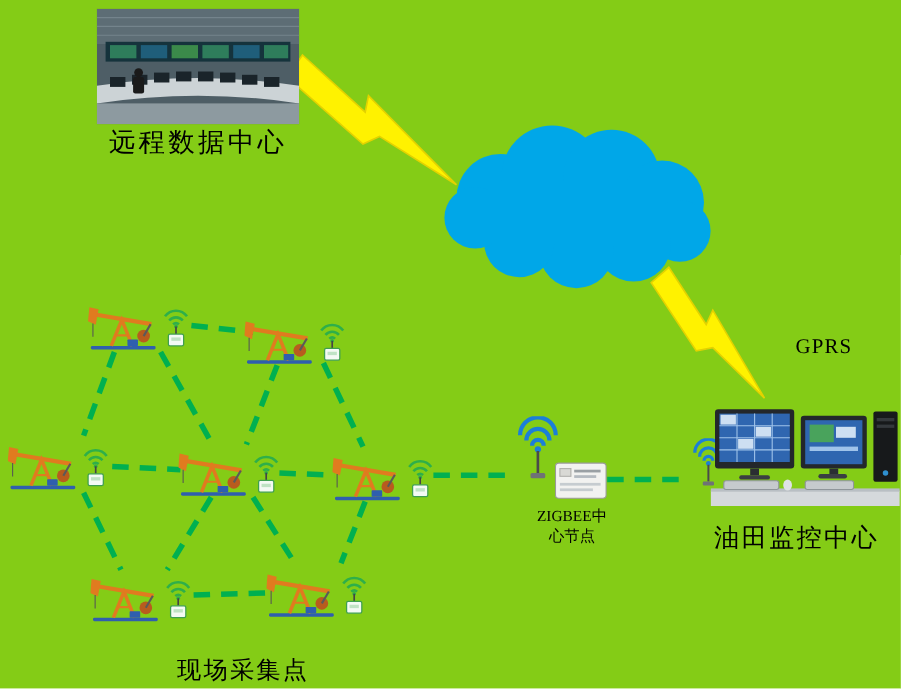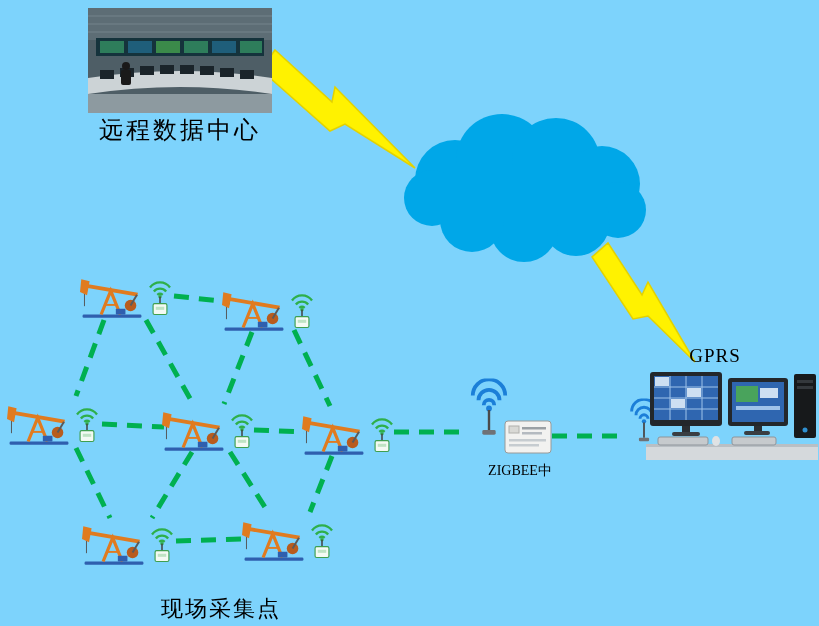--- a/index.html
+++ b/index.html
@@ -1,38 +1,38 @@
 <!DOCTYPE html>
 <html style="--cloud-blue: #00A7E8; --lightning-yellow: #FFF200; --lightning-edge: #E3D200; --mesh-green: #00B050; --wifi-blue: #1B7FD8; --sensor-green: #2EAF4A; --pumpjack-orange: #E07B1F; --pumpjack-dark: #B85C1E; --pumpjack-blue: #2F5FAE; --text: #000000;"><head>
 <meta charset="utf-8">
 <style>
   html,body{margin:0;padding:0;background:#ffffff;}
   .stage{
-    position:relative;width:819px;height:626px;background:#7dd3fc;overflow:hidden;
+    position:relative;width:819px;height:626px;background:#84cc16;overflow:hidden;
     font-family:"Liberation Serif","DejaVu Serif",serif;color:var(--text,#000);
   }
   .layer{position:absolute;left:0;top:0;}
   .abs{position:absolute;}
   .node{position:absolute;display:flex;align-items:flex-end;height:48px;}
   .node .pj{width:64px;height:41px;}
   .node .sn{width:28px;height:40px;margin-left:2px;margin-bottom:3px;}
   .mesh line{stroke:var(--mesh-green,#00B050);stroke-width:5;stroke-dasharray:15 10;}
   .cloud-fill{fill:var(--cloud-blue,#00A7E8);}
   .bolt{fill:var(--lightning-yellow,#FFF200);stroke:var(--lightning-edge,#E3D200);stroke-width:1.5;}
   .st-orange{stroke:var(--pumpjack-orange,#E07B1F);}
   .pj-orange{fill:var(--pumpjack-orange,#E07B1F);}
   .pj-dark{fill:var(--pumpjack-dark,#B85C1E);}
   .pj-blue{fill:var(--pumpjack-blue,#2F5FAE);}
   .st-green{stroke:var(--sensor-green,#2EAF4A);}
   .fl-green{fill:var(--sensor-green,#2EAF4A);}
   .st-blue{stroke:var(--wifi-blue,#1B7FD8);}
   .fl-blue{fill:var(--wifi-blue,#1B7FD8);}
   .label{position:absolute;text-align:center;line-height:1.3;}
   .label-remote{left:88px;top:115px;width:184px;font-size:24px;letter-spacing:3px;}
-  .label-gprs{left:680px;top:304px;width:70px;font-size:19px;letter-spacing:1px;margin-top:40px;}
+  .label-gprs{left:714px;top:304px;width:70px;font-size:19px;letter-spacing:1px;}
   .label-zigbee{left:458px;top:462px;width:124px;font-size:14px;}
   .label-monitor{left:634px;top:474px;width:180px;font-size:23px;letter-spacing:2px;}
   .label-field{left:160px;top:595px;width:122px;font-size:22px;letter-spacing:2px;}
 </style>
 </head>
 <body>
 
 <div class="stage">
 
   <svg width="0" height="0" style="position:absolute" aria-hidden="true">
@@ -242,16 +242,18 @@
       <rect x="12" y="69" width="50" height="8" rx="2" fill="#c6cacd" stroke="#8f959a"></rect>
       <rect x="86" y="69" width="44" height="8" rx="2" fill="#c6cacd" stroke="#8f959a"></rect>
       <ellipse cx="70" cy="73" rx="4" ry="5" fill="#dfe2e4"></ellipse>
     </svg>
   </div>
 
   <div class="label label-remote">远程数据中心</div>
   <div class="label label-gprs">GPRS</div>
   <div class="label label-zigbee">
     <div>ZIGBEE中</div>
-  </div>
+    <div>心节点</div>
+  </div>
+  <div class="label label-monitor">油田监控中心</div>
   <div class="label label-field">现场采集点</div>
 
 </div>
 
 </body></html>

